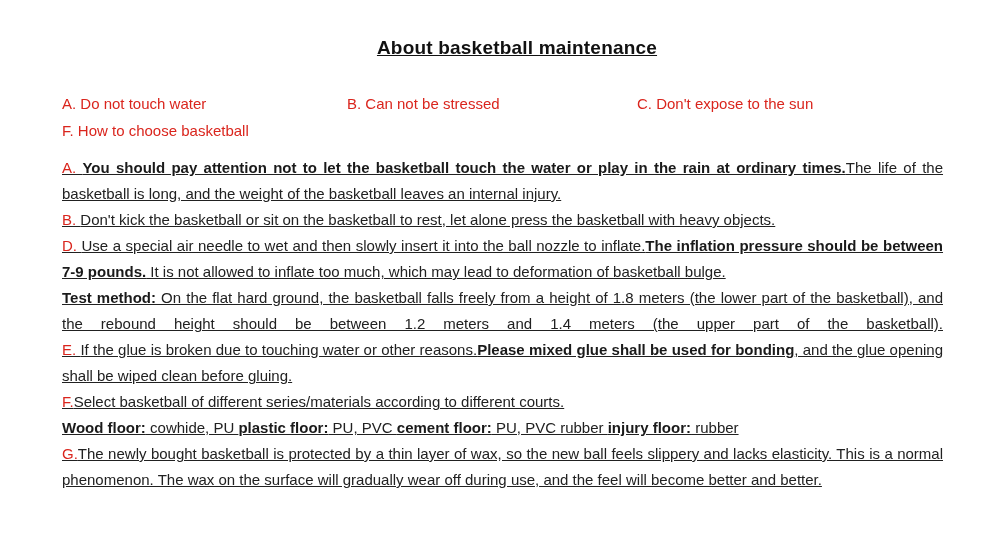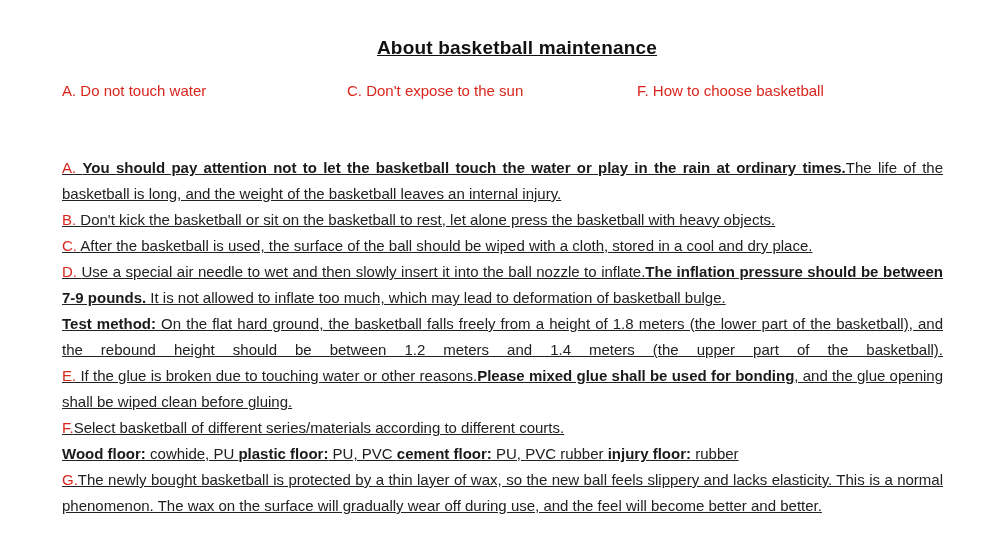--- a/index.html
+++ b/index.html
@@ -39,21 +39,21 @@
     left:62px;
     top:80px;
     width:881px;
     display:grid;
     grid-template-columns:285px 290px auto;
     grid-auto-rows:27px;
     color:var(--red);
     font-size:15px;
     line-height:22px;
   }
-  .index-item{white-space:nowrap;}
+  .index-item{white-space:nowrap;margin-top:13px;}
   .body-text{
     position:absolute;
     left:62px;
     top:155px;
     width:881px;
     color:var(--ink);
     font-size:15px;
     line-height:26px;
   }
   .para{
@@ -71,28 +71,28 @@
 </style>
 </head>
 <body>
 
 <div class="page">
 
   <h1 class="title">About basketball maintenance</h1>
 
   <div class="index-grid">
     <span class="index-item">A. Do not touch water</span>
+    <span class="index-item">B. Can not be stressed</span>
     <span class="index-item">C. Don't expose to the sun</span>
     <span class="index-item">F. How to choose basketball</span>
   </div>
 
   <div class="body-text">
     <p class="para"><span class="seg-red">A. </span><span class="seg-bold">You should pay attention not to let the basketball touch the water or play in the rain at ordinary times.</span><span class="seg-normal">The life of the basketball is long, and the weight of the basketball leaves an internal injury.</span></p>
     <p class="para"><span class="seg-red">B. </span><span class="seg-normal">Don't kick the basketball or sit on the basketball to rest, let alone press the basketball with heavy objects.</span></p>
-    <p class="para"><span class="seg-red">C. </span><span class="seg-normal">After the basketball is used, the surface of the ball should be wiped with a cloth, stored in a cool and dry place.</span></p>
     <p class="para"><span class="seg-red">D. </span><span class="seg-normal">Use a special air needle to wet and then slowly insert it into the ball nozzle to inflate.</span><span class="seg-bold">The inflation pressure should be between 7-9 pounds.</span><span class="seg-normal"> It is not allowed to inflate too much, which may lead to deformation of basketball bulge.</span></p>
     <p class="para justify-last"><span class="seg-bold">Test method:</span><span class="seg-normal"> On the flat hard ground, the basketball falls freely from a height of 1.8 meters (the lower part of the basketball), and the rebound height should be between 1.2 meters and 1.4 meters (the upper part of the basketball).</span></p>
     <p class="para"><span class="seg-red">E. </span><span class="seg-normal">If the glue is broken due to touching water or other reasons.</span><span class="seg-bold">Please mixed glue shall be used for bonding</span><span class="seg-normal">, and the glue opening shall be wiped clean before gluing.</span></p>
     <p class="para"><span class="seg-red">F.</span><span class="seg-normal">Select basketball of different series/materials according to different courts.</span></p>
     <p class="para"><span class="seg-bold">Wood floor:</span><span class="seg-normal"> cowhide, PU </span><span class="seg-bold">plastic floor:</span><span class="seg-normal"> PU, PVC </span><span class="seg-bold">cement floor:</span><span class="seg-normal"> PU, PVC rubber </span><span class="seg-bold">injury floor:</span><span class="seg-normal"> rubber</span></p>
     <p class="para"><span class="seg-red">G.</span><span class="seg-normal">The newly bought basketball is protected by a thin layer of wax, so the new ball feels slippery and lacks elasticity. This is a normal phenomenon. The wax on the surface will gradually wear off during use, and the feel will become better and better.</span></p>
   </div>
 
 </div>
 

